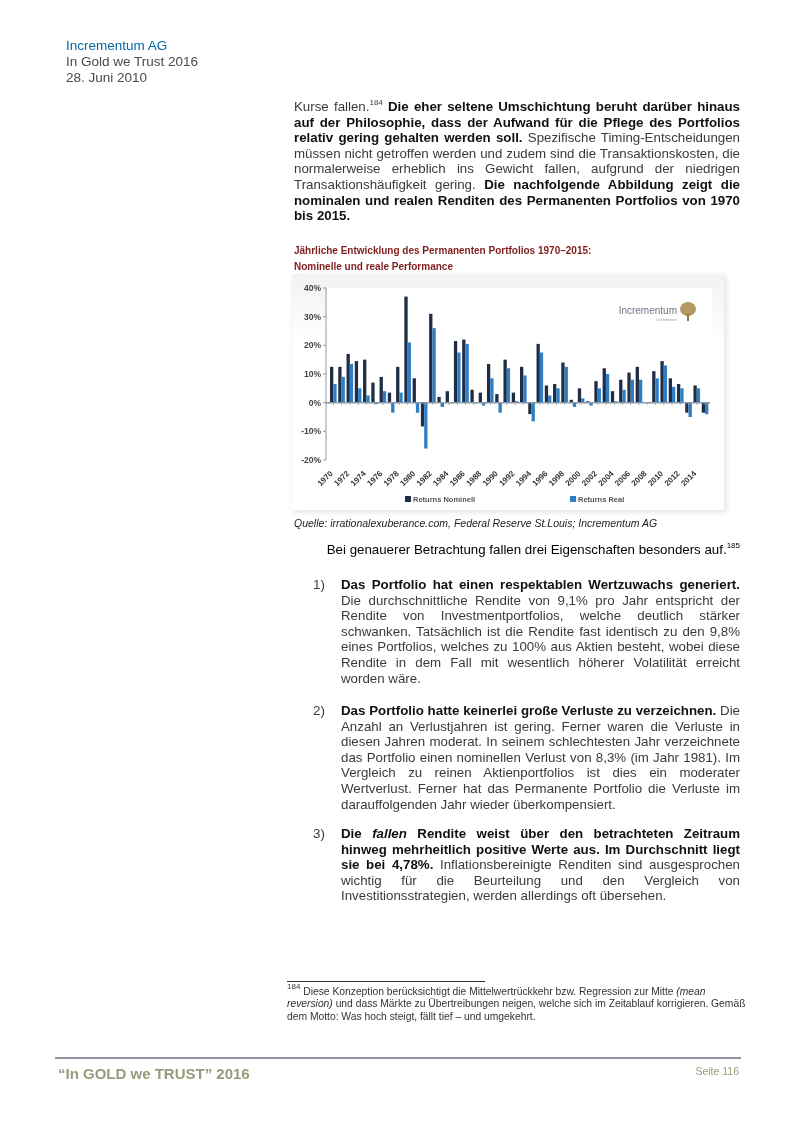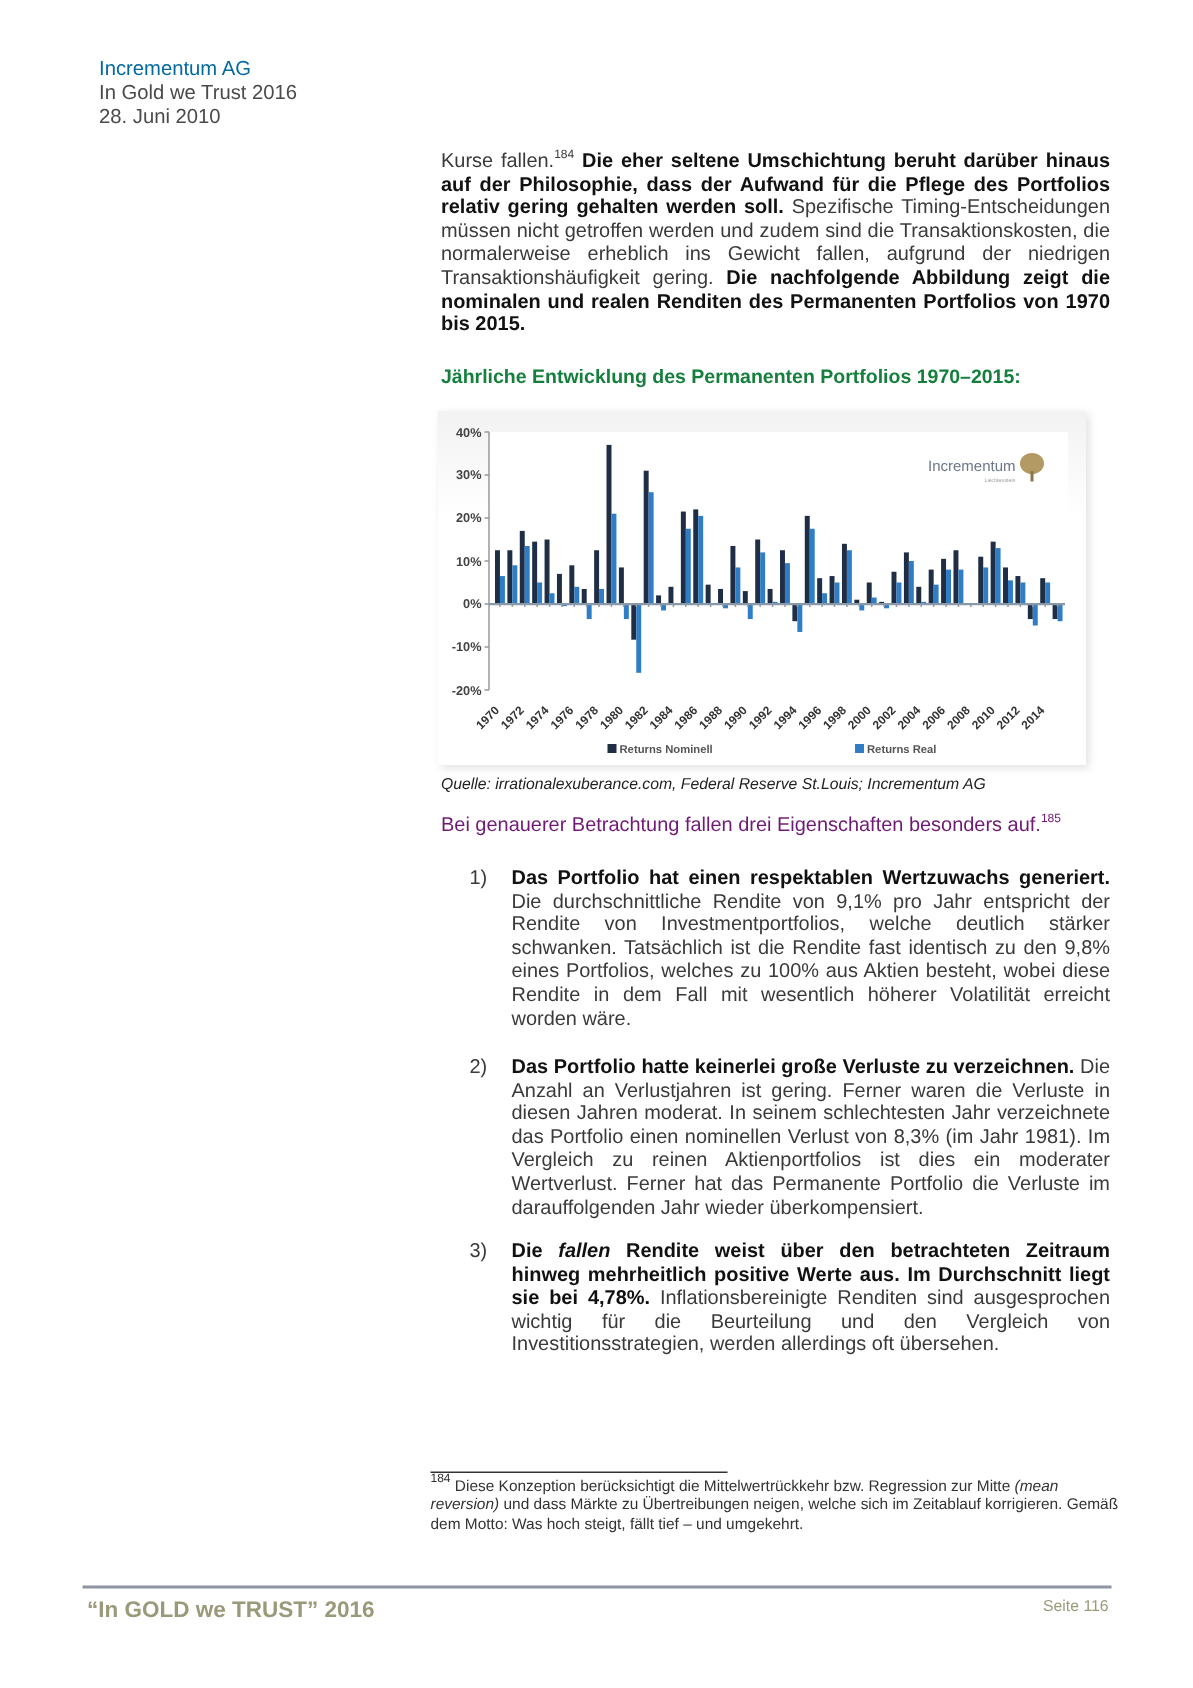--- a/index.html
+++ b/index.html
@@ -3,25 +3,25 @@
 <meta charset="utf-8">
 <style>
   html, body { margin: 0; padding: 0; background: #ffffff; }
   body { width: 795px; height: 1125px; position: relative; font-family: "Liberation Sans", sans-serif; color: #3a3a3a; overflow: hidden; }
   .hdr { position: absolute; left: 66px; top: 38px; font-size: 13.5px; line-height: 16px; color: #4a4a4a; }
   .hdr .company { font-weight: normal; color: #0369a1; }
   .main { position: absolute; left: 294px; width: 446px; }
   .para { top: 99px; font-size: 13.3px; line-height: 15.6px; text-align: justify; color: #3a3a3a; }
   .para b { color: #111; }
   sup { font-size: 8px; vertical-align: 6px; line-height: 0; }
-  .ctitle { top: 243px; font-size: 13px; line-height: 15.6px; font-weight: bold; color: #15803d; }
+  .ctitle { top: 243px; font-size: 10px; line-height: 15.6px; font-weight: bold; color: #7f1d1d; }
   .chart-box { position: absolute; left: 292px; top: 274px; width: 432px; height: 236px; background: linear-gradient(#f2f2f2, #ffffff 30%); box-shadow: 2px 2px 6px rgba(0,0,0,0.12); }
   .chart-box svg { position: absolute; left: 0; top: 0; }
   .source { top: 517px; font-size: 10.5px; font-style: italic; color: #222; }
-  .intro { top: 542px; font-size: 13.3px; color: #701a75; }
+  .intro { top: 542px; font-size: 13.3px; color: #000000; text-align: right; }
   .item { position: absolute; left: 313px; width: 427px; font-size: 13.3px; line-height: 15.6px; text-align: justify; color: #3a3a3a; }
   .item .num { position: absolute; left: 0; top: 0; }
   .item .txt { margin-left: 28px; }
   .item b { color: #111; }
   .fn-rule { position: absolute; left: 287px; top: 981px; width: 198px; border-top: 1px solid #333; }
   .footnotes { position: absolute; left: 287px; top: 986px; width: 460px; font-size: 10.3px; line-height: 12.4px; color: #333; }
   .footer-rule { position: absolute; left: 55px; top: 1057px; width: 686px; border-top: 2px solid #8d96a2; }
   .footer-left { position: absolute; left: 58px; top: 1065px; font-size: 15px; font-weight: bold; color: #9a9a7a; }
   .footer-right { position: absolute; right: 56px; top: 1065px; font-size: 10.5px; color: #9a9a7a; }
 </style>
@@ -33,20 +33,21 @@
   <div>In Gold we Trust 2016</div>
   <div>28. Juni 2010</div>
 </div>
 
 <div class="main para">
   <span>Kurse fallen.</span><sup>184</sup><b> Die eher seltene Umschichtung beruht darüber hinaus auf der Philosophie, dass der Aufwand für die Pflege des Portfolios relativ gering gehalten werden soll.</b><span> Spezifische Timing-Entscheidungen müssen nicht getroffen werden und zudem sind die Transaktionskosten, die normalerweise erheblich ins Gewicht fallen, aufgrund der niedrigen Transaktionshäufigkeit gering.</span><b> Die nachfolgende Abbildung zeigt die nominalen und realen Renditen des Permanenten Portfolios von 1970 bis 2015.</b>
 </div>
 
 <div class="main ctitle">
   <div>Jährliche Entwicklung des Permanenten Portfolios 1970–2015:</div>
+  <div>Nominelle und reale Performance</div>
 </div>
 
 <div class="chart-box">
   <svg id="chart-svg" width="432" height="236">
       <rect x="34" y="14" width="386" height="172" fill="#ffffff"></rect>
       <line x1="34" y1="14" x2="34" y2="186" stroke="#999" stroke-width="1"></line>
       <line x1="31" y1="14" x2="34" y2="14" stroke="#999"></line>
       <text x="29" y="17" text-anchor="end" font-size="8.5" font-weight="bold" fill="#444" font-family="Liberation Sans, sans-serif">40%</text>
       <line x1="31" y1="42.666666666666664" x2="34" y2="42.666666666666664" stroke="#999"></line>
       <text x="29" y="45.666666666666664" text-anchor="end" font-size="8.5" font-weight="bold" fill="#444" font-family="Liberation Sans, sans-serif">30%</text>

